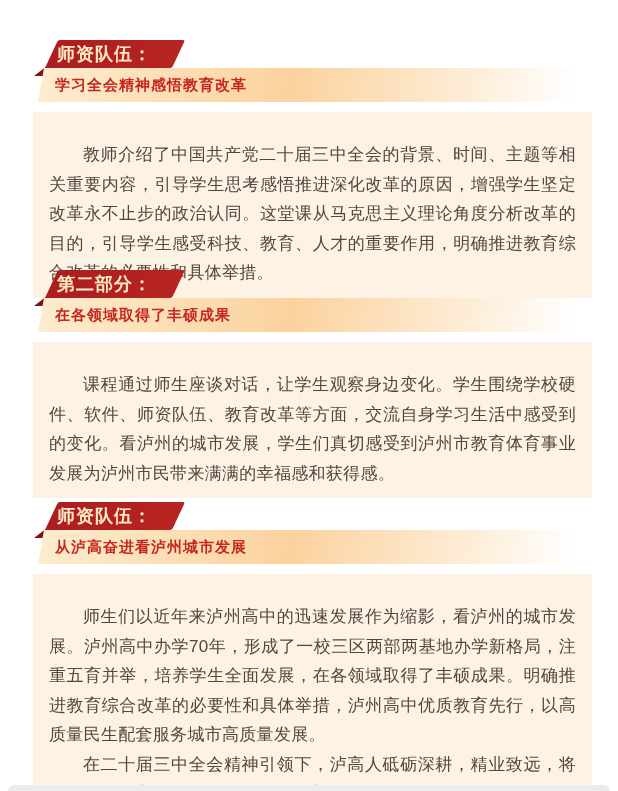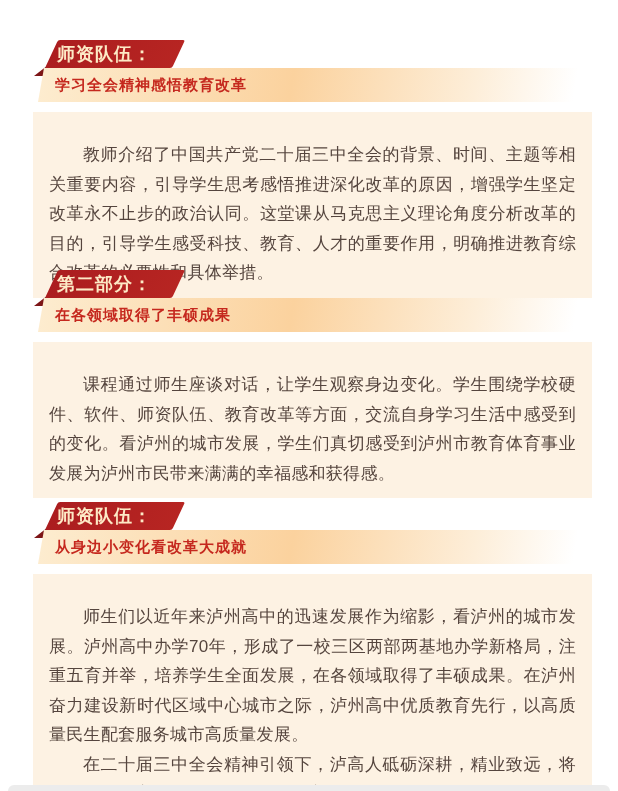--- a/index.html
+++ b/index.html
@@ -97,20 +97,20 @@
   <div class="para-block">
     <p>课程通过师生座谈对话，让学生观察身边变化。学生围绕学校硬件、软件、师资队伍、教育改革等方面，交流自身学习生活中感受到的变化。看泸州的城市发展，学生们真切感受到泸州市教育体育事业发展为泸州市民带来满满的幸福感和获得感。</p>
   </div>
 </section>
 
 <section class="section s3">
   <div class="badge-fold"></div>
   <div class="badge"></div>
   <div class="badge-label">师资队伍：</div>
   <div class="banner"></div>
-  <div class="banner-title">从身边小变化看改革大成就</div>
+  <div class="banner-title">从泸高奋进看泸州城市发展</div>
   <div class="para-block">
-    <p>师生们以近年来泸州高中的迅速发展作为缩影，看泸州的城市发展。泸州高中办学70年，形成了一校三区两部两基地办学新格局，注重五育并举，培养学生全面发展，在各领域取得了丰硕成果。在泸州奋力建设新时代区域中心城市之际，泸州高中优质教育先行，以高质量民生配套服务城市高质量发展。</p>
+    <p>师生们以近年来泸州高中的迅速发展作为缩影，看泸州的城市发展。泸州高中办学70年，形成了一校三区两部两基地办学新格局，注重五育并举，培养学生全面发展，在各领域取得了丰硕成果。明确推进教育综合改革的必要性和具体举措，泸州高中优质教育先行，以高质量民生配套服务城市高质量发展。</p>
     <p>在二十届三中全会精神引领下，泸高人砥砺深耕，精业致远，将继续以学校高质量发展助力泸州城市发展蓬勃向上！</p>
   </div>
 </section>
 
 <div class="bottom-bar"></div>
 
 </body></html>

